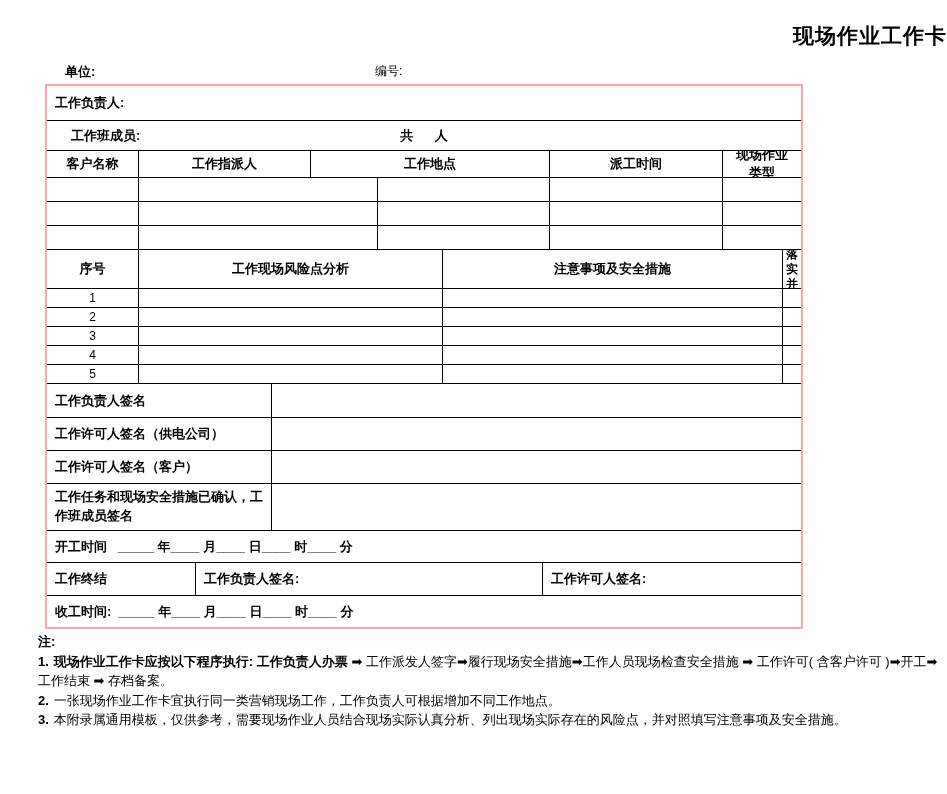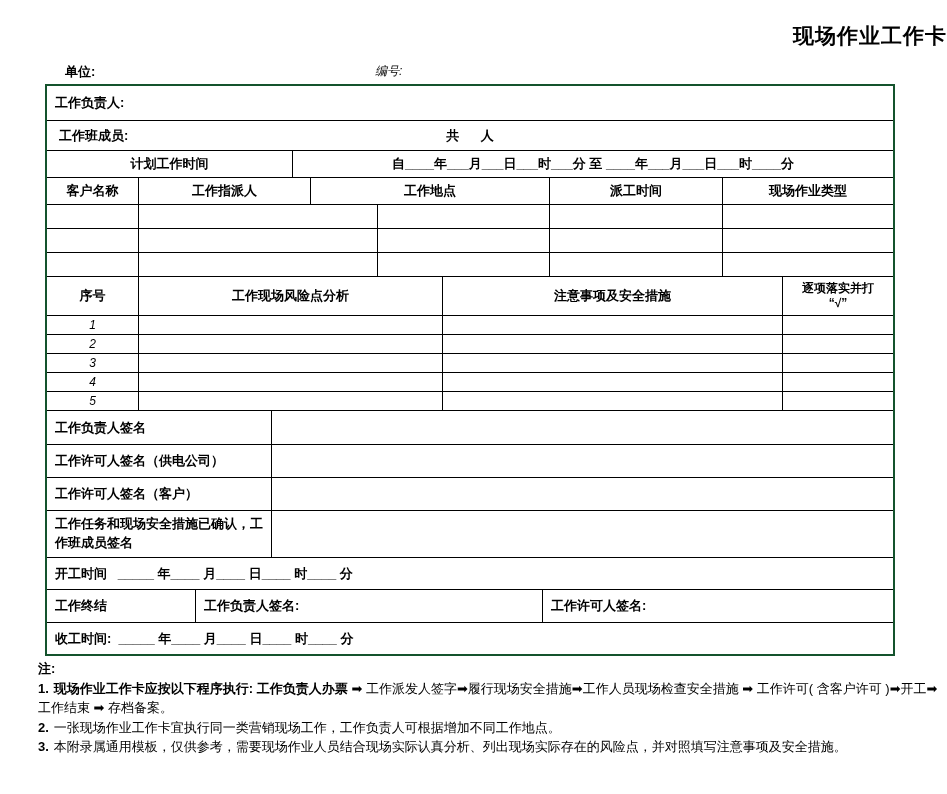--- a/index.html
+++ b/index.html
@@ -5,46 +5,46 @@
   html,body { margin:0; padding:0; background:#fff; }
   body { width:947px; height:794px; font-family:"Liberation Sans", sans-serif; color:#000; overflow:hidden; }
   .page { position:relative; width:947px; height:794px; background:#fff; }
 
   .title { padding-top:22px; text-align:right; font-size:21px; font-weight:700; letter-spacing:1px; }
 
   .topline { position:relative; height:17px; margin-top:13px; font-size:13px; font-weight:700; }
   .topline .unit { position:absolute; left:65px; top:0; }
   .topline .num  { position:absolute; left:375px; top:0; }
 
-  .form { margin:4px 0 0 45px; width:850px; border:2px solid #14532d; box-sizing:border-box; }
+  .form { margin:4px 0 0 45px; width:758px; border:2px solid #fca5a5; box-sizing:border-box; }
   .row { display:flex; border-top:1px solid #000; box-sizing:border-box; align-items:stretch; }
   .row:first-child { border-top:none; }
   .cell { border-left:1px solid #000; box-sizing:border-box; display:flex; align-items:center;
           padding:0 8px; font-size:13px; font-weight:700; overflow:hidden; }
   .cell:first-child { border-left:none; }
   .cell.center { justify-content:center; text-align:center; }
   .cell.col { flex-direction:column; justify-content:center; line-height:1.25; padding:0 4px; }
   .fill { flex:1 1 auto; }
   .pre { white-space:pre; }
 
   .h34{height:34px} .h30{height:30px} .h27{height:27px} .h24{height:24px}
   .h39{height:39px} .h19{height:19px} .h33{height:33px} .h47{height:47px} .h32{height:32px}
 
   .w220{width:220px;flex:none} .w245{width:245px;flex:none}
   .w91{width:91px;flex:none}  .w239{width:239px;flex:none}
   .w172{width:172px;flex:none} .w173{width:173px;flex:none}
   .w304{width:304px;flex:none} .w340{width:340px;flex:none}
   .w224{width:224px;flex:none} .w148{width:148px;flex:none} .w347{width:347px;flex:none}
 
   .single { position:relative; }
-  .single .lbl { margin-left:12px; font-size:13px; font-weight:700; align-self:center; }
+  .single .lbl { margin-left:24px; font-size:13px; font-weight:700; align-self:center; }
   .single .mid { position:absolute; left:0; right:0; text-align:center; top:50%; transform:translateY(-50%);
                  font-size:13px; font-weight:700; }
 
-  .num { font-weight:400; font-size:12px;font-style:italic; }
+  .num { font-weight:400; font-size:12px; }
   .small { font-size:12px; }
   .wrap2 { line-height:1.45; padding:4px 8px; align-items:center; }
 
   .notes { margin:3px 8px 0 38px; font-size:13px; line-height:1.5; }
   .notes .nlabel { font-weight:700; }
   .notes p { margin:0; }
   .notes .nnum { font-weight:700; margin-right:5px; }
   .notes .nbold { font-weight:700;text-align:center; }
 </style>
 </head>
@@ -63,24 +63,20 @@
 
     <div class="row h34">
       <div class="cell w220">工作负责人:</div>
     </div>
 
     <div class="row h30 single">
       <span class="lbl">工作班成员:</span>
       <span class="mid pre">共      人</span>
     </div>
 
-    <div class="row h27">
-      <div class="cell w245 center">计划工作时间</div>
-      <div class="cell fill center pre">自____年___月___日___时___分 至 ____年___月___日___时____分</div>
-    </div>
 
     <div class="row h27">
       <div class="cell w91 center">客户名称</div>
       <div class="cell w172 center">工作指派人</div>
       <div class="cell w239 center">工作地点</div>
       <div class="cell w173 center">派工时间</div>
       <div class="cell fill center">现场作业类型</div>
     </div>
 
     <div class="row h24">

